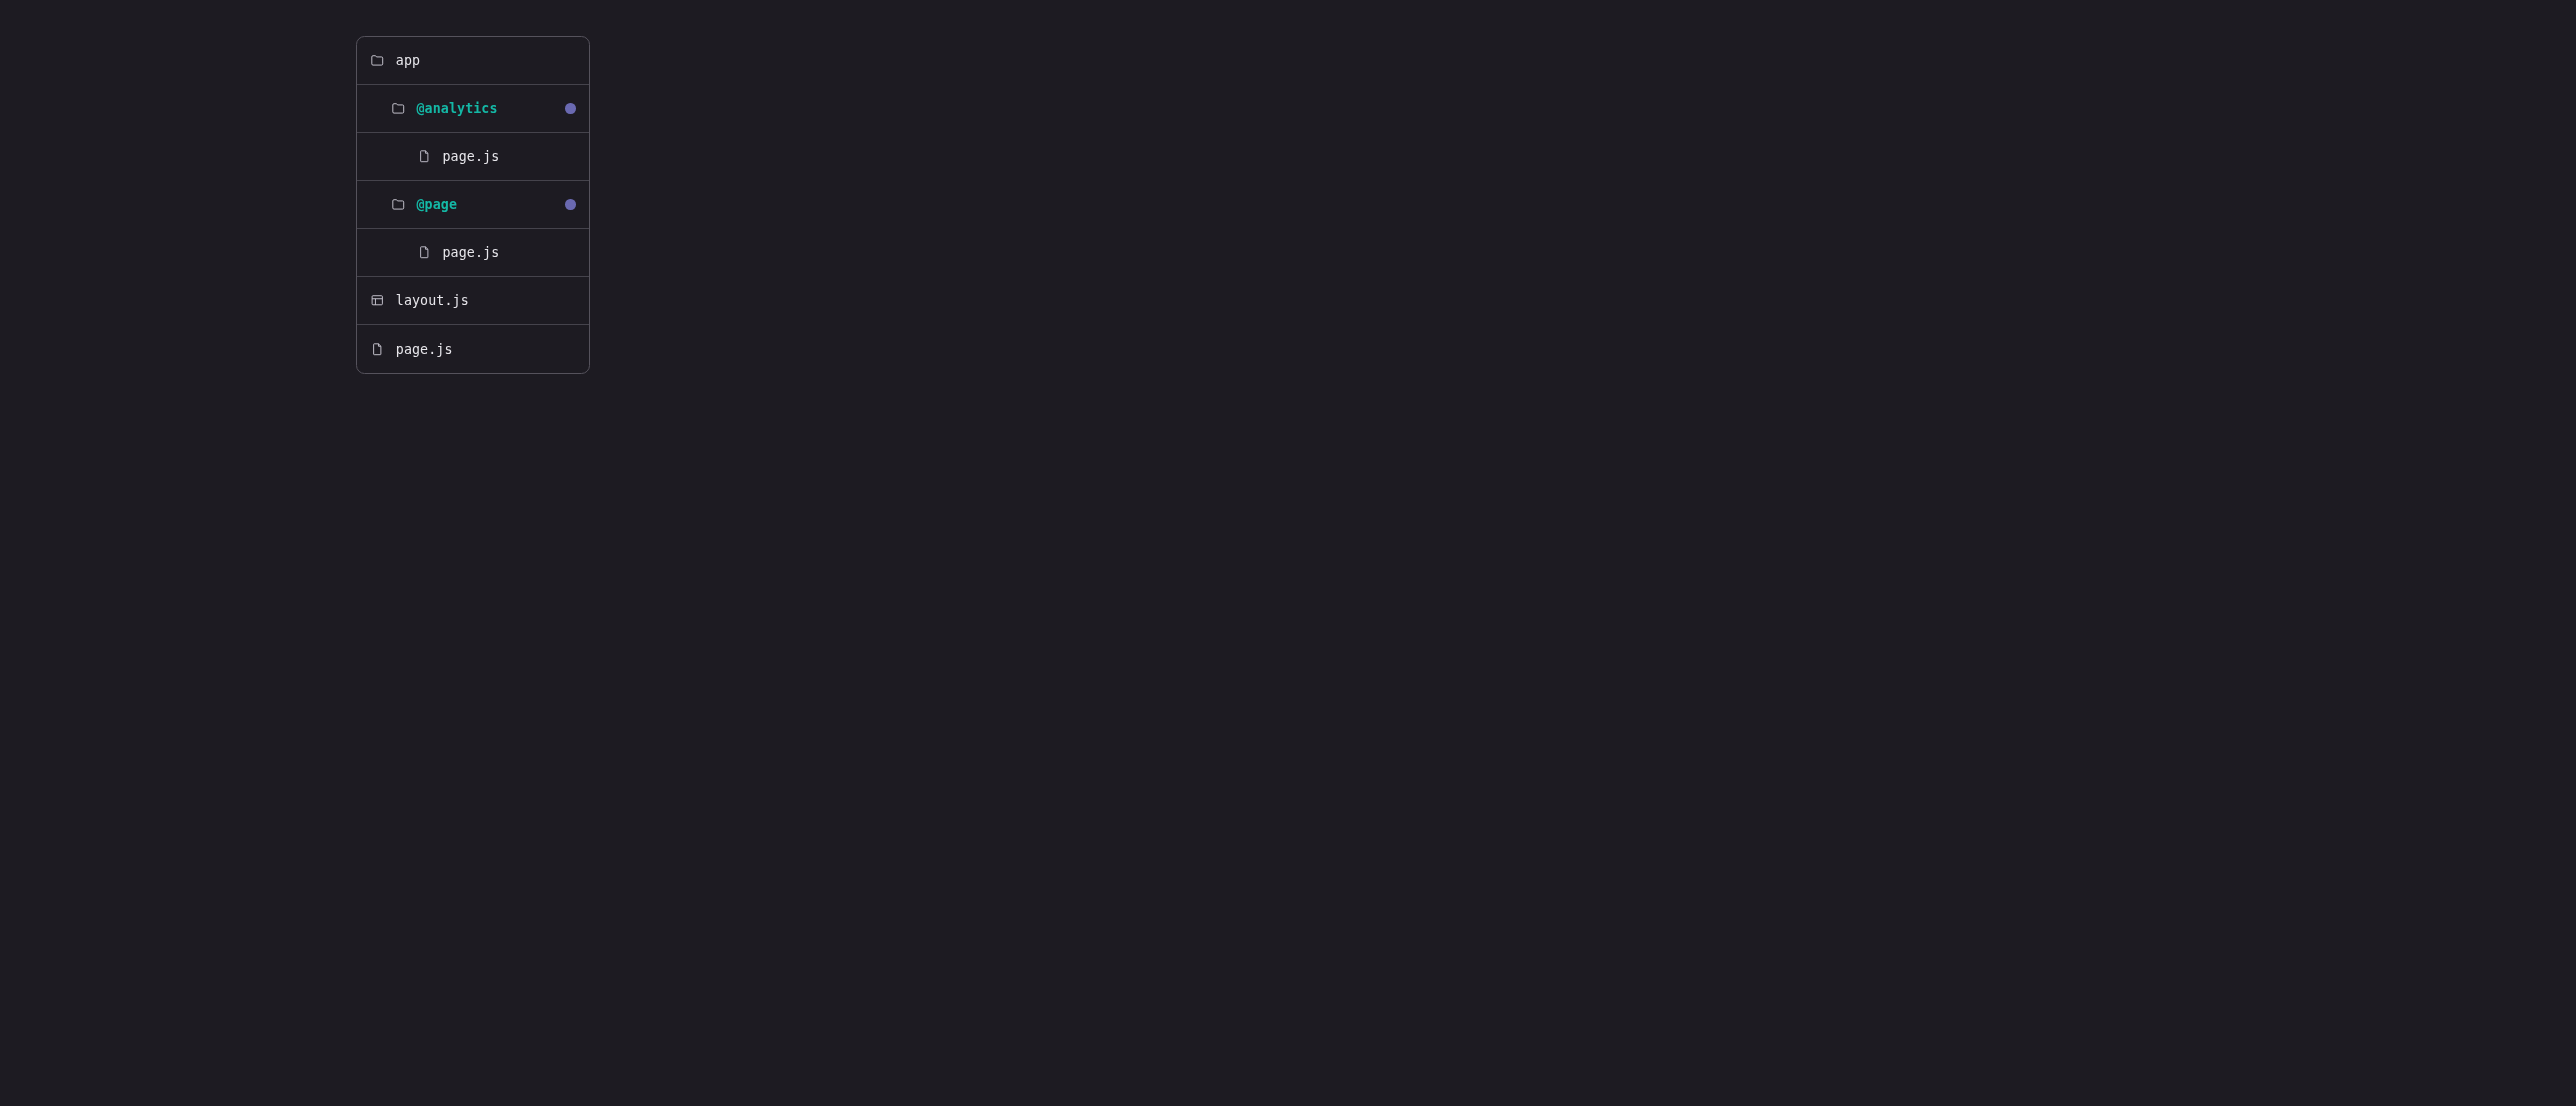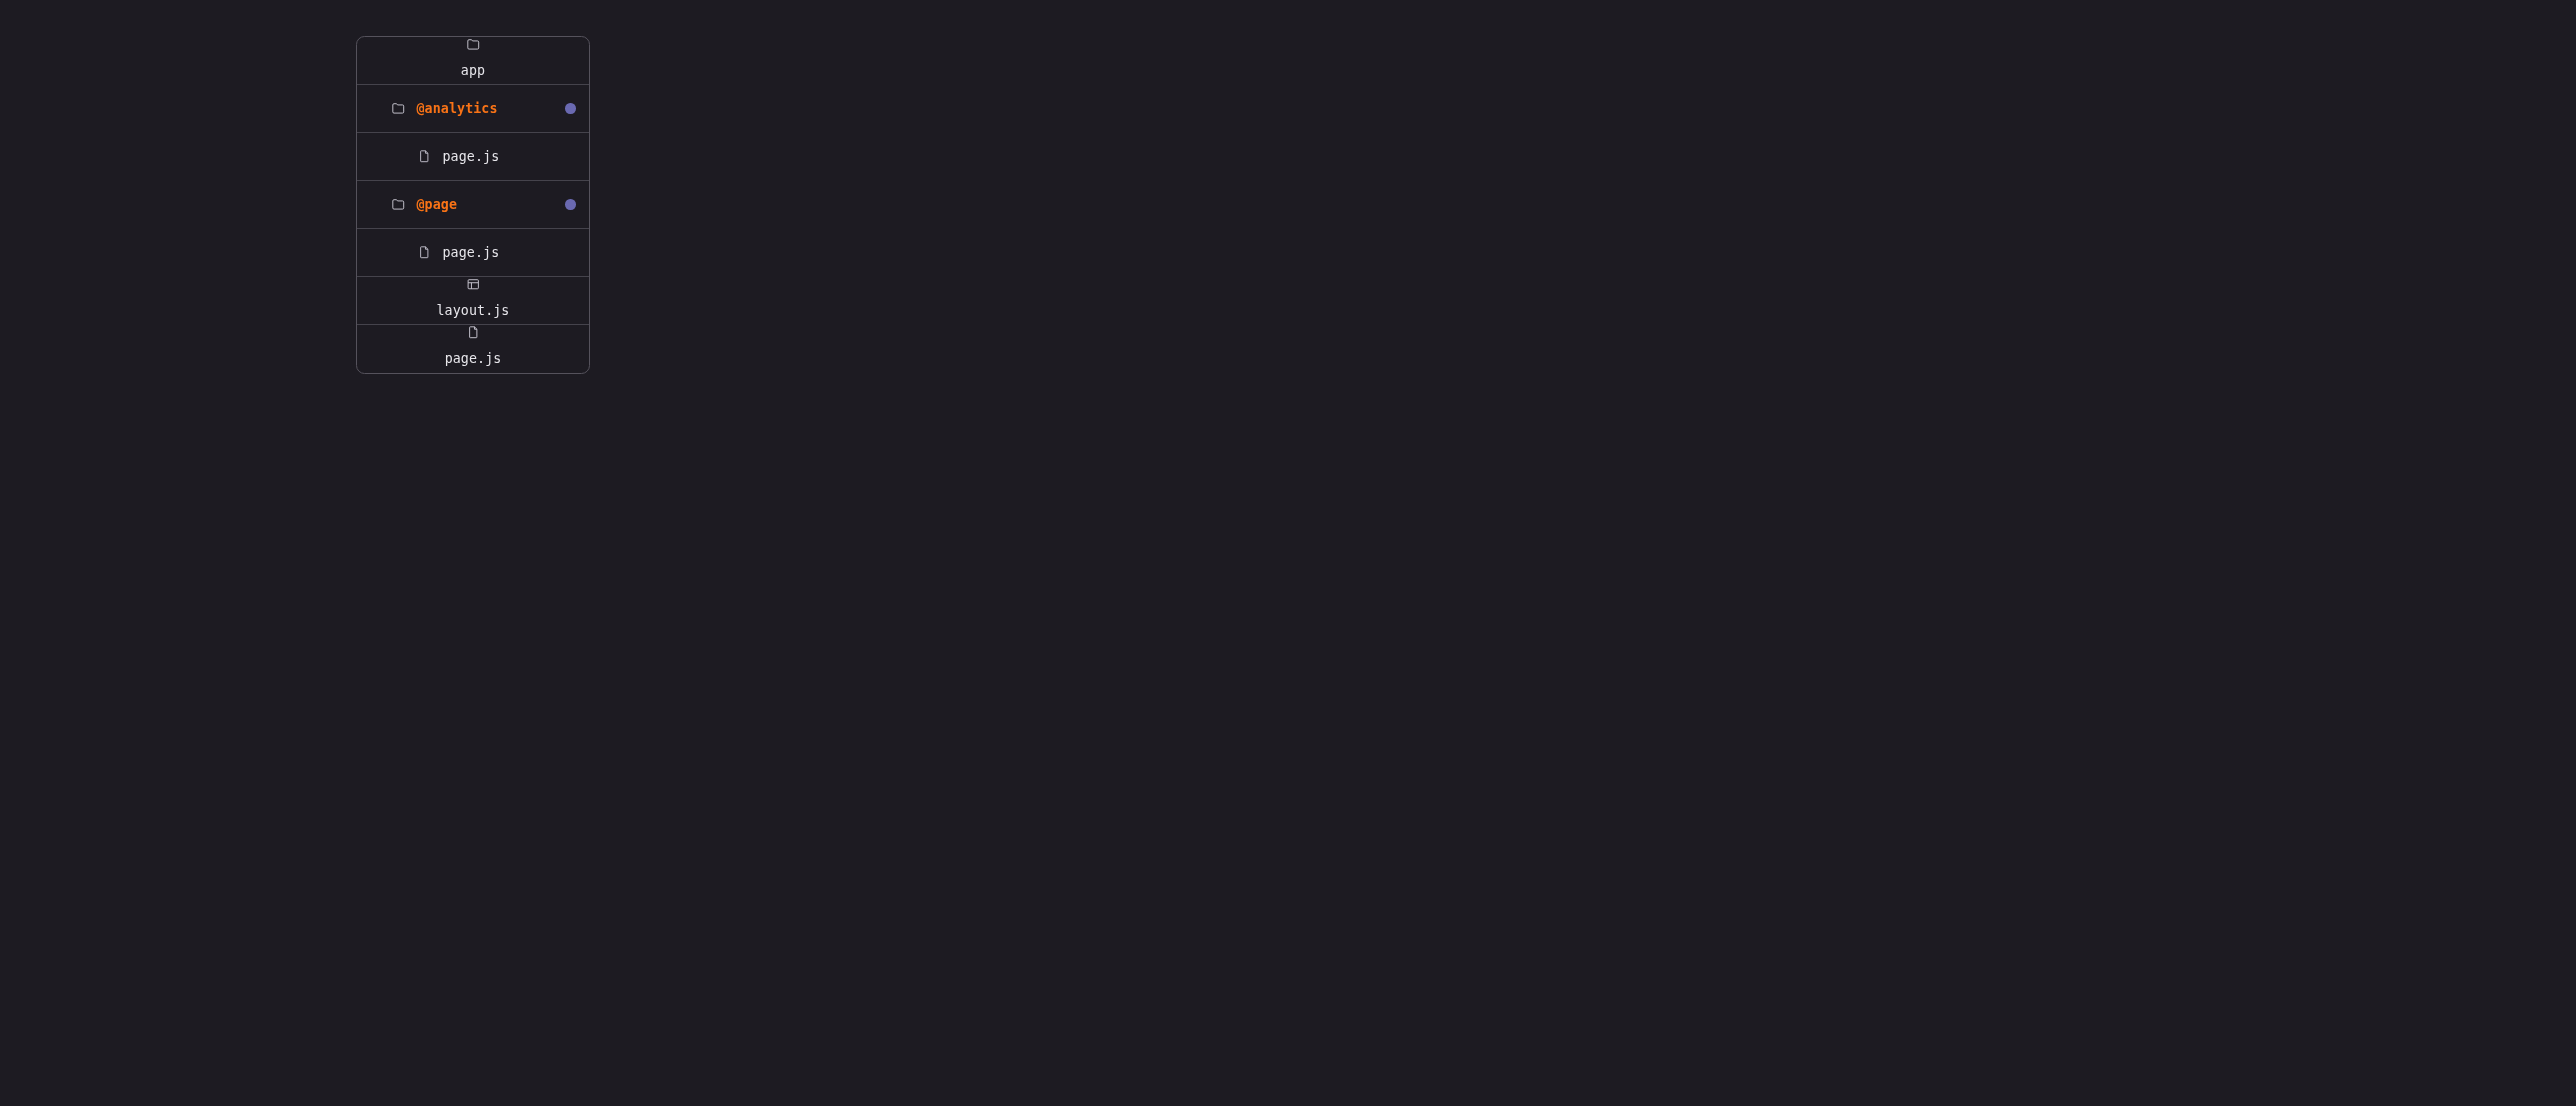--- a/index.html
+++ b/index.html
@@ -27,30 +27,30 @@
   }
   .row {
     height: 48px;
     border-bottom: 0.6px solid #45434c;
     display: flex;
     align-items: center;
     gap: 11px;
     padding-right: 13.3px;
   }
   .row:last-child { border-bottom: none; }
-  .d0 { padding-left: 13.3px; flex-direction: column; }
+  .d0 { padding-left: 13.3px; }
   .d1 { padding-left: 34px; }
   .d2 { padding-left: 60px; }
   .label {
     font-size: 13.3px;
     letter-spacing: 0.1px;
     flex: 1;
     color: #e7e6eb;
   }
-  .bold { font-weight: 700; color: #f97316; }
+  .bold { font-weight: 700; color: #14b8a6; }
   .icon { width: 14.5px; height: 14.5px; display: inline-flex; align-items: center; justify-content: center; flex-shrink: 0; }
   .icon svg { stroke: #c7c5cf; fill: none; stroke-width: 1.6; }
   .d2 .icon svg { stroke: #bfbdc9; }
   .dot {
     width: 10.3px;
     height: 10.3px;
     border-radius: 50%;
     background: #6a69b1;
     flex-shrink: 0;
   }

